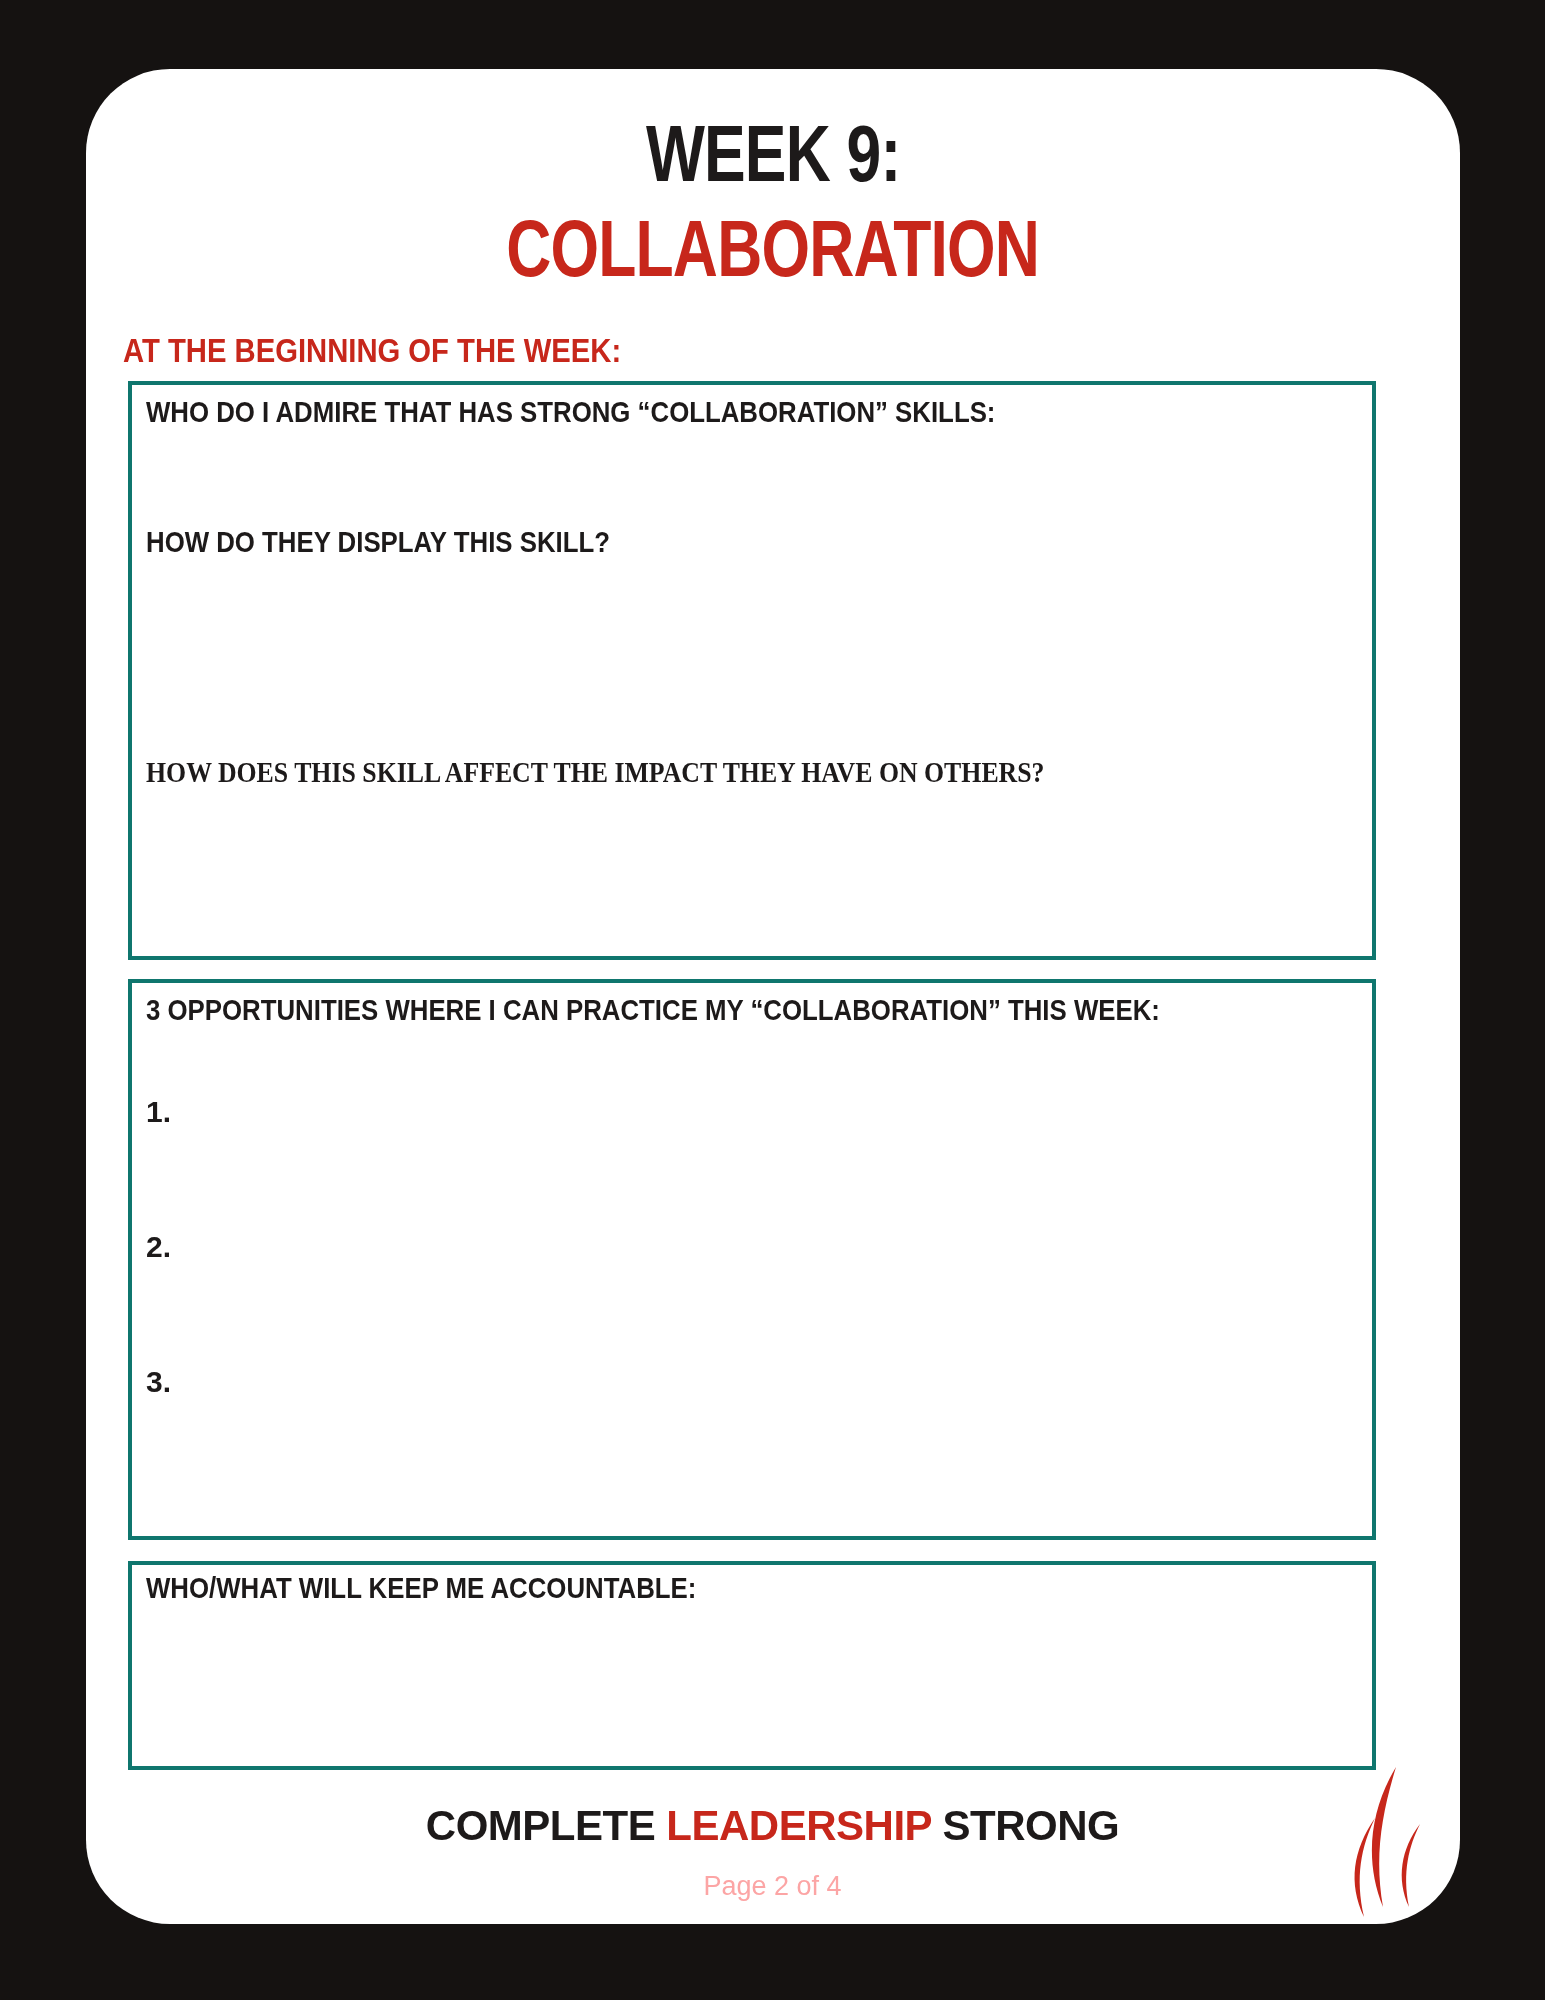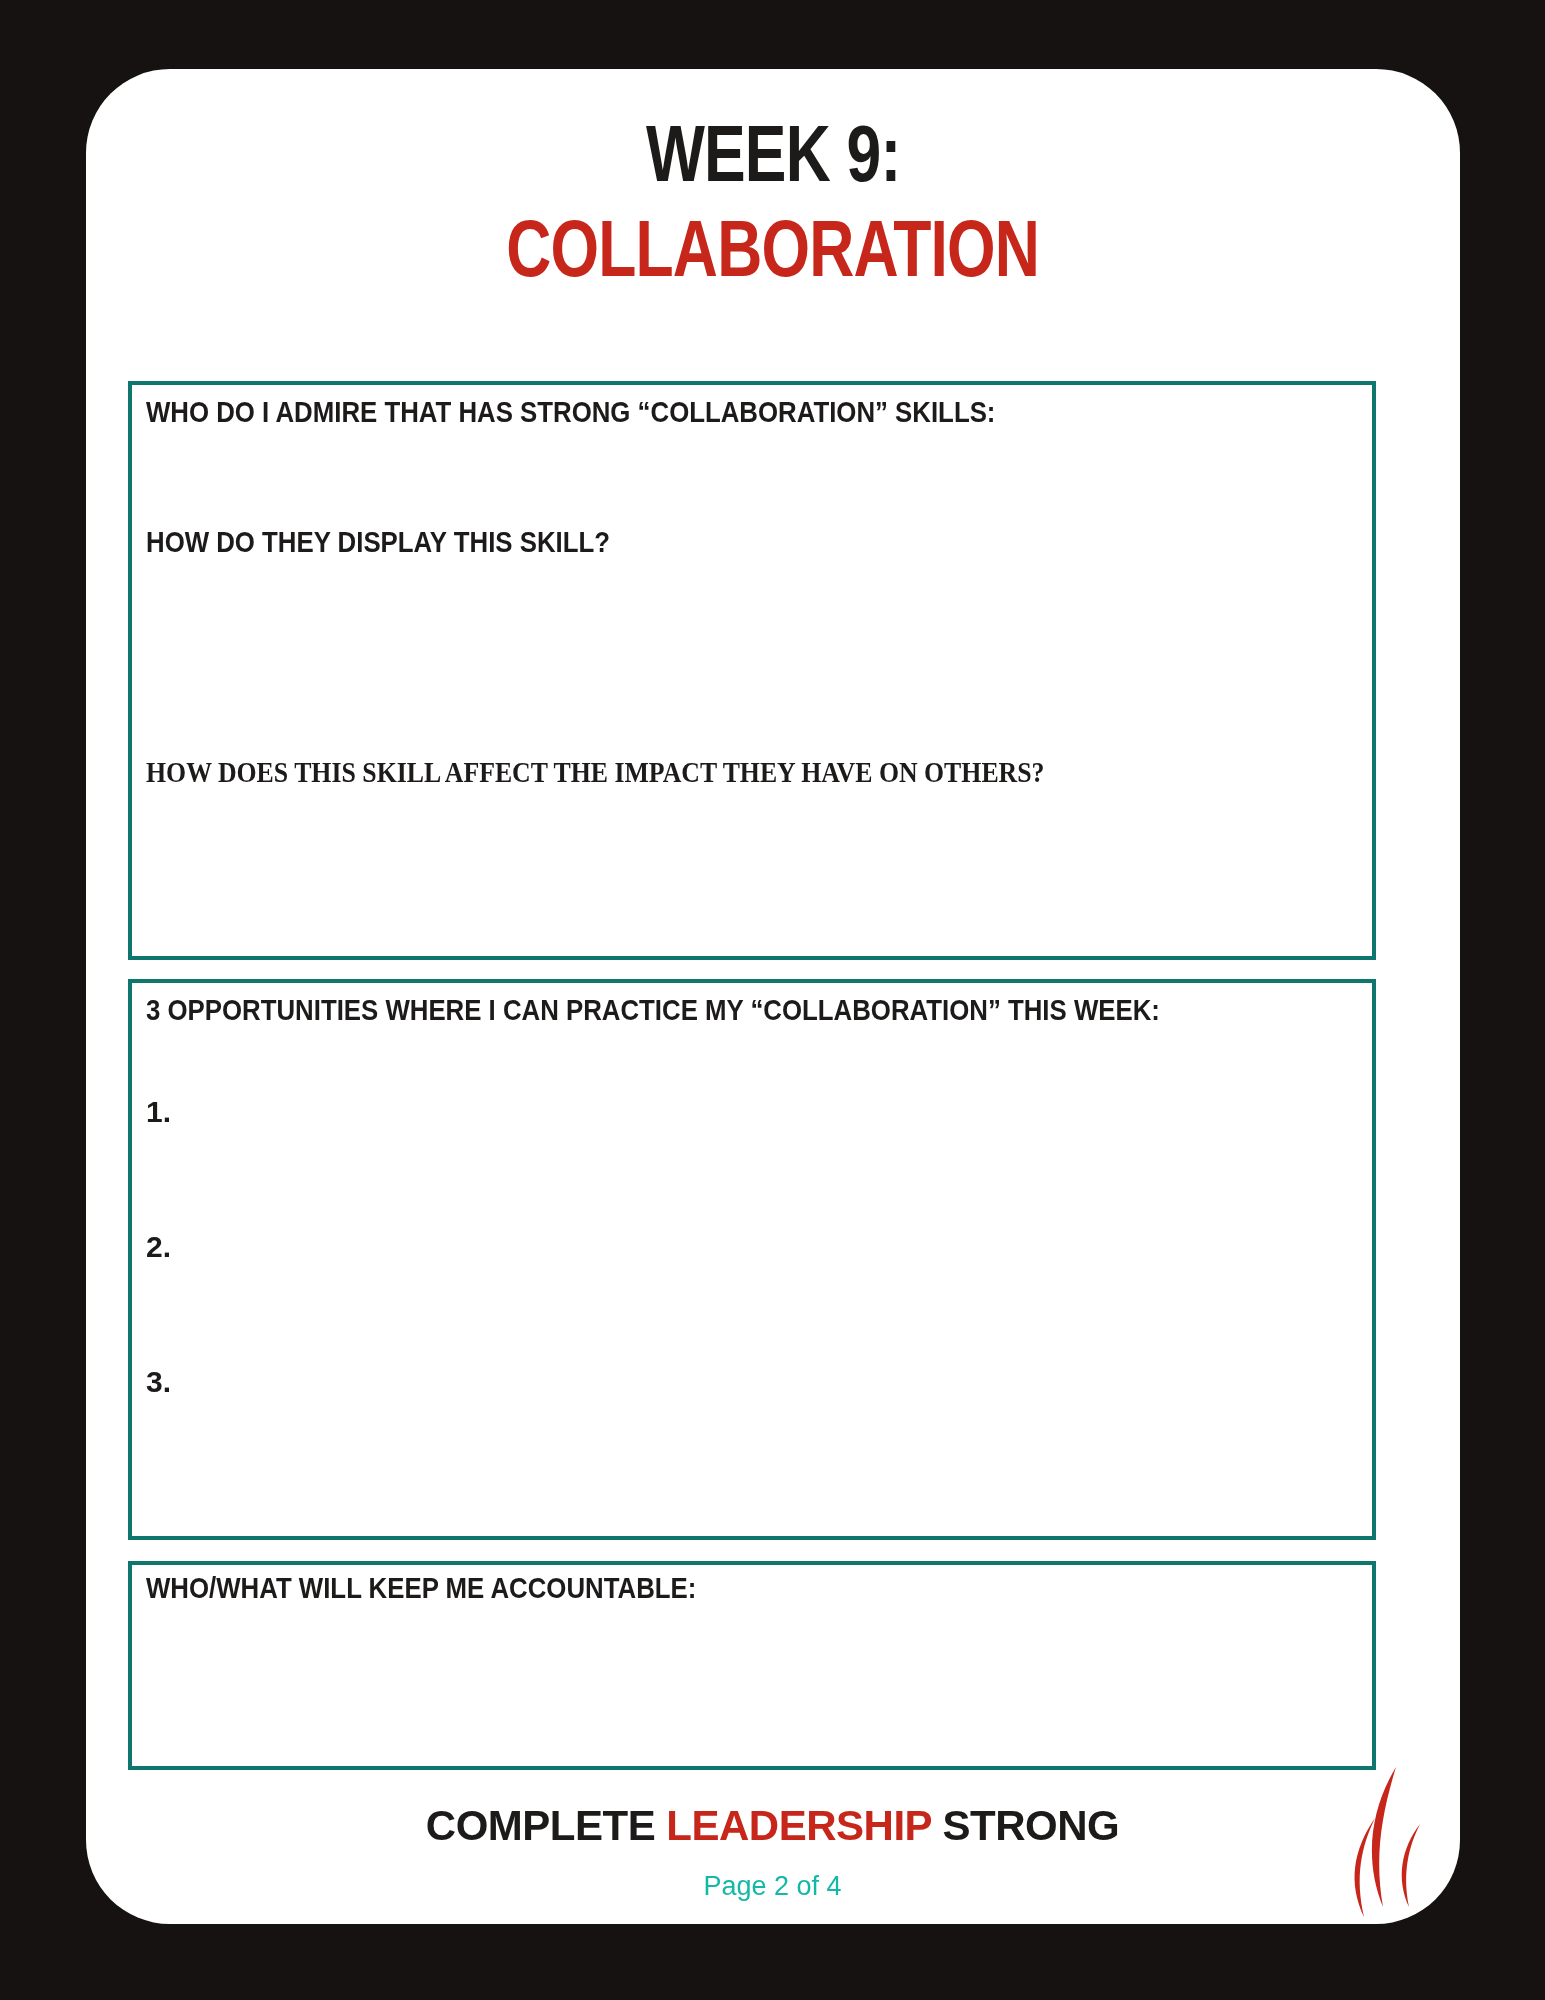--- a/index.html
+++ b/index.html
@@ -23,34 +23,37 @@
   .cond{display:inline-block;transform:scaleX(0.86);transform-origin:0 50%;white-space:nowrap;}
   .section-heading{font-weight:700;font-size:34px;line-height:1;}
   .qbox{
     position:absolute;left:128px;width:1248px;
     border:4px solid #0f766e;background:#ffffff;
     box-sizing:border-box;padding:12px 14px;
   }
   .q{font-weight:700;font-size:30px;line-height:1;color:#1d1a1a;}
   .num{font-weight:700;font-size:30px;line-height:1;color:#1d1a1a;}
   .brand{width:100%;text-align:center;font-weight:700;font-size:42px;line-height:1;letter-spacing:-0.5px;}
-  .pagelabel{width:100%;text-align:center;font-size:27px;line-height:1;color:#14b8a6;font-weight:400;}
+  .pagelabel{width:100%;text-align:center;font-size:27px;line-height:1;color:#fca5a5;font-weight:400;}
 </style>
 </head>
 <body>
 
 <div class="card">
 
   <div class="abs title-line" style="top:45px;left:0;">
     <span class="title-inner ink">WEEK 9:</span>
   </div>
   <div class="abs title-line" style="top:140px;left:0;">
     <span class="title-inner red">COLLABORATION</span>
   </div>
 
+  <div class="abs section-heading red" style="left:37px;top:264px;">
+    <span class="cond">AT THE BEGINNING OF THE WEEK:</span>
+  </div>
 
 </div>
 
 <div class="qbox" style="top:381px;height:579px;">
   <div class="q">
     <span class="cond">WHO DO I ADMIRE THAT HAS STRONG “COLLABORATION” SKILLS:</span>
   </div>
   <div class="q" style="margin-top:100px;">
     <span class="cond">HOW DO THEY DISPLAY THIS SKILL?</span>
   </div>

